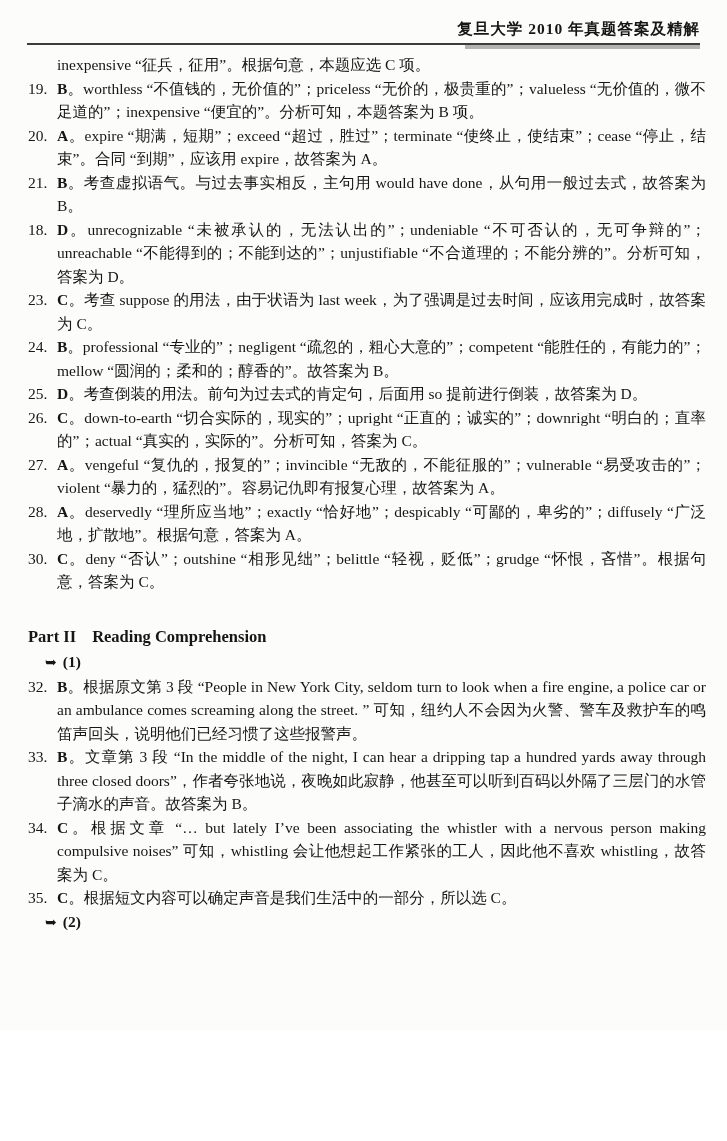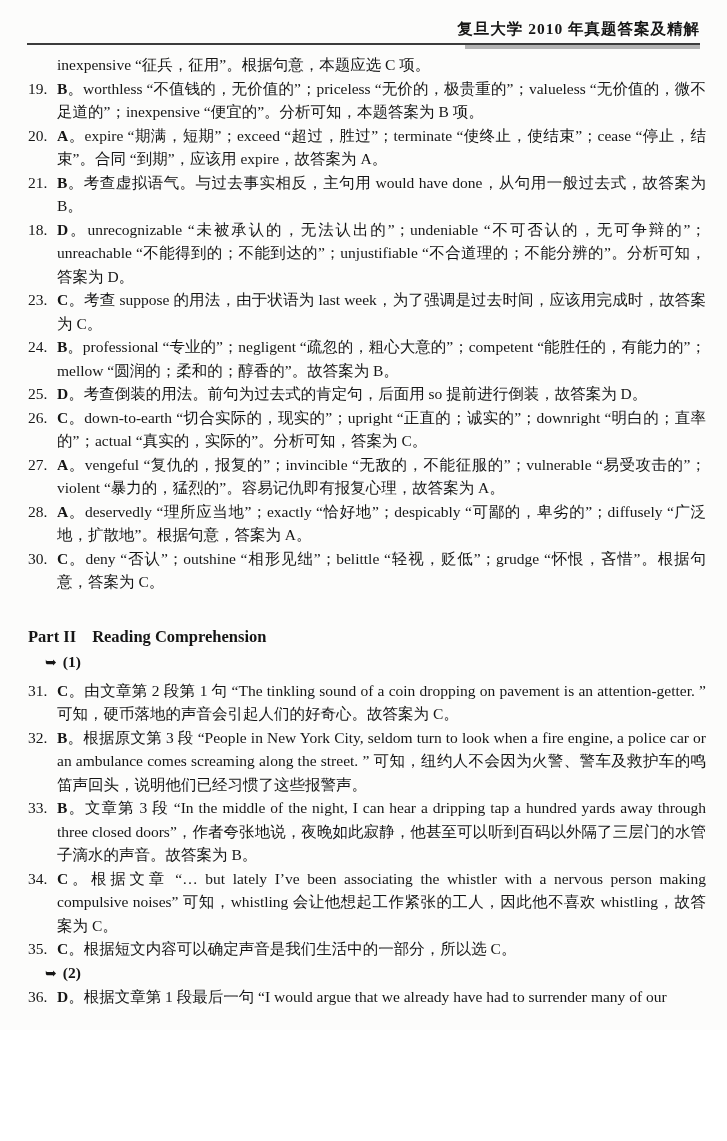--- a/index.html
+++ b/index.html
@@ -116,29 +116,27 @@
     <p class="item"><span class="num">25.</span><span class="ans">D</span><span>。考查倒装的用法。前句为过去式的肯定句，后面用 so 提前进行倒装，故答案为 D。</span></p>
     <p class="item"><span class="num">26.</span><span class="ans">C</span><span>。down-to-earth “切合实际的，现实的”；upright “正直的；诚实的”；downright “明白的；直率的”；actual “真实的，实际的”。分析可知，答案为 C。</span></p>
     <p class="item"><span class="num">27.</span><span class="ans">A</span><span>。vengeful “复仇的，报复的”；invincible “无敌的，不能征服的”；vulnerable “易受攻击的”；violent “暴力的，猛烈的”。容易记仇即有报复心理，故答案为 A。</span></p>
     <p class="item"><span class="num">28.</span><span class="ans">A</span><span>。deservedly “理所应当地”；exactly “恰好地”；despicably “可鄙的，卑劣的”；diffusely “广泛地，扩散地”。根据句意，答案为 A。</span></p>
     <p class="item"><span class="num">30.</span><span class="ans">C</span><span>。deny “否认”；outshine “相形见绌”；belittle “轻视，贬低”；grudge “怀恨，吝惜”。根据句意，答案为 C。</span></p>
 
     <p class="section-heading"><span class="part-label">Part II</span><span>Reading Comprehension</span></p>
 
     <p class="subsection"><span class="arrow-icon">➥</span><span>(1)</span></p>
 
-    <p class="item part2-start"><span class="num">31.</span><span class="ans">C</span><span>。由文章第 2 段第 1 句 “The tinkling sound of a coin dropping on pavement is an attention-getter. ” 可知，硬币落地的声音会引起人们的好奇心。故答案为 C。</span></p>
     <p class="item"><span class="num">32.</span><span class="ans">B</span><span>。根据原文第 3 段 “People in New York City, seldom turn to look when a fire engine, a police car or an ambulance comes screaming along the street. ” 可知，纽约人不会因为火警、警车及救护车的鸣笛声回头，说明他们已经习惯了这些报警声。</span></p>
     <p class="item"><span class="num">33.</span><span class="ans">B</span><span>。文章第 3 段 “In the middle of the night, I can hear a dripping tap a hundred yards away through three closed doors”，作者夸张地说，夜晚如此寂静，他甚至可以听到百码以外隔了三层门的水管子滴水的声音。故答案为 B。</span></p>
     <p class="item"><span class="num">34.</span><span class="ans">C</span><span>。根据文章 “… but lately I’ve been associating the whistler with a nervous person making compulsive noises” 可知，whistling 会让他想起工作紧张的工人，因此他不喜欢 whistling，故答案为 C。</span></p>
     <p class="item"><span class="num">35.</span><span class="ans">C</span><span>。根据短文内容可以确定声音是我们生活中的一部分，所以选 C。</span></p>
 
     <p class="subsection"><span class="arrow-icon">➥</span><span>(2)</span></p>
 
-    <p class="item"><span class="num">36.</span><span class="ans">D</span><span>。根据文章第 1 段最后一句 “I would argue that we already have had to surrender many of our</span></p>
 
   </div>
 
   <div class="page-badge">
       <span>11</span>
     </div>
 
 </div>
 
 </body></html>

